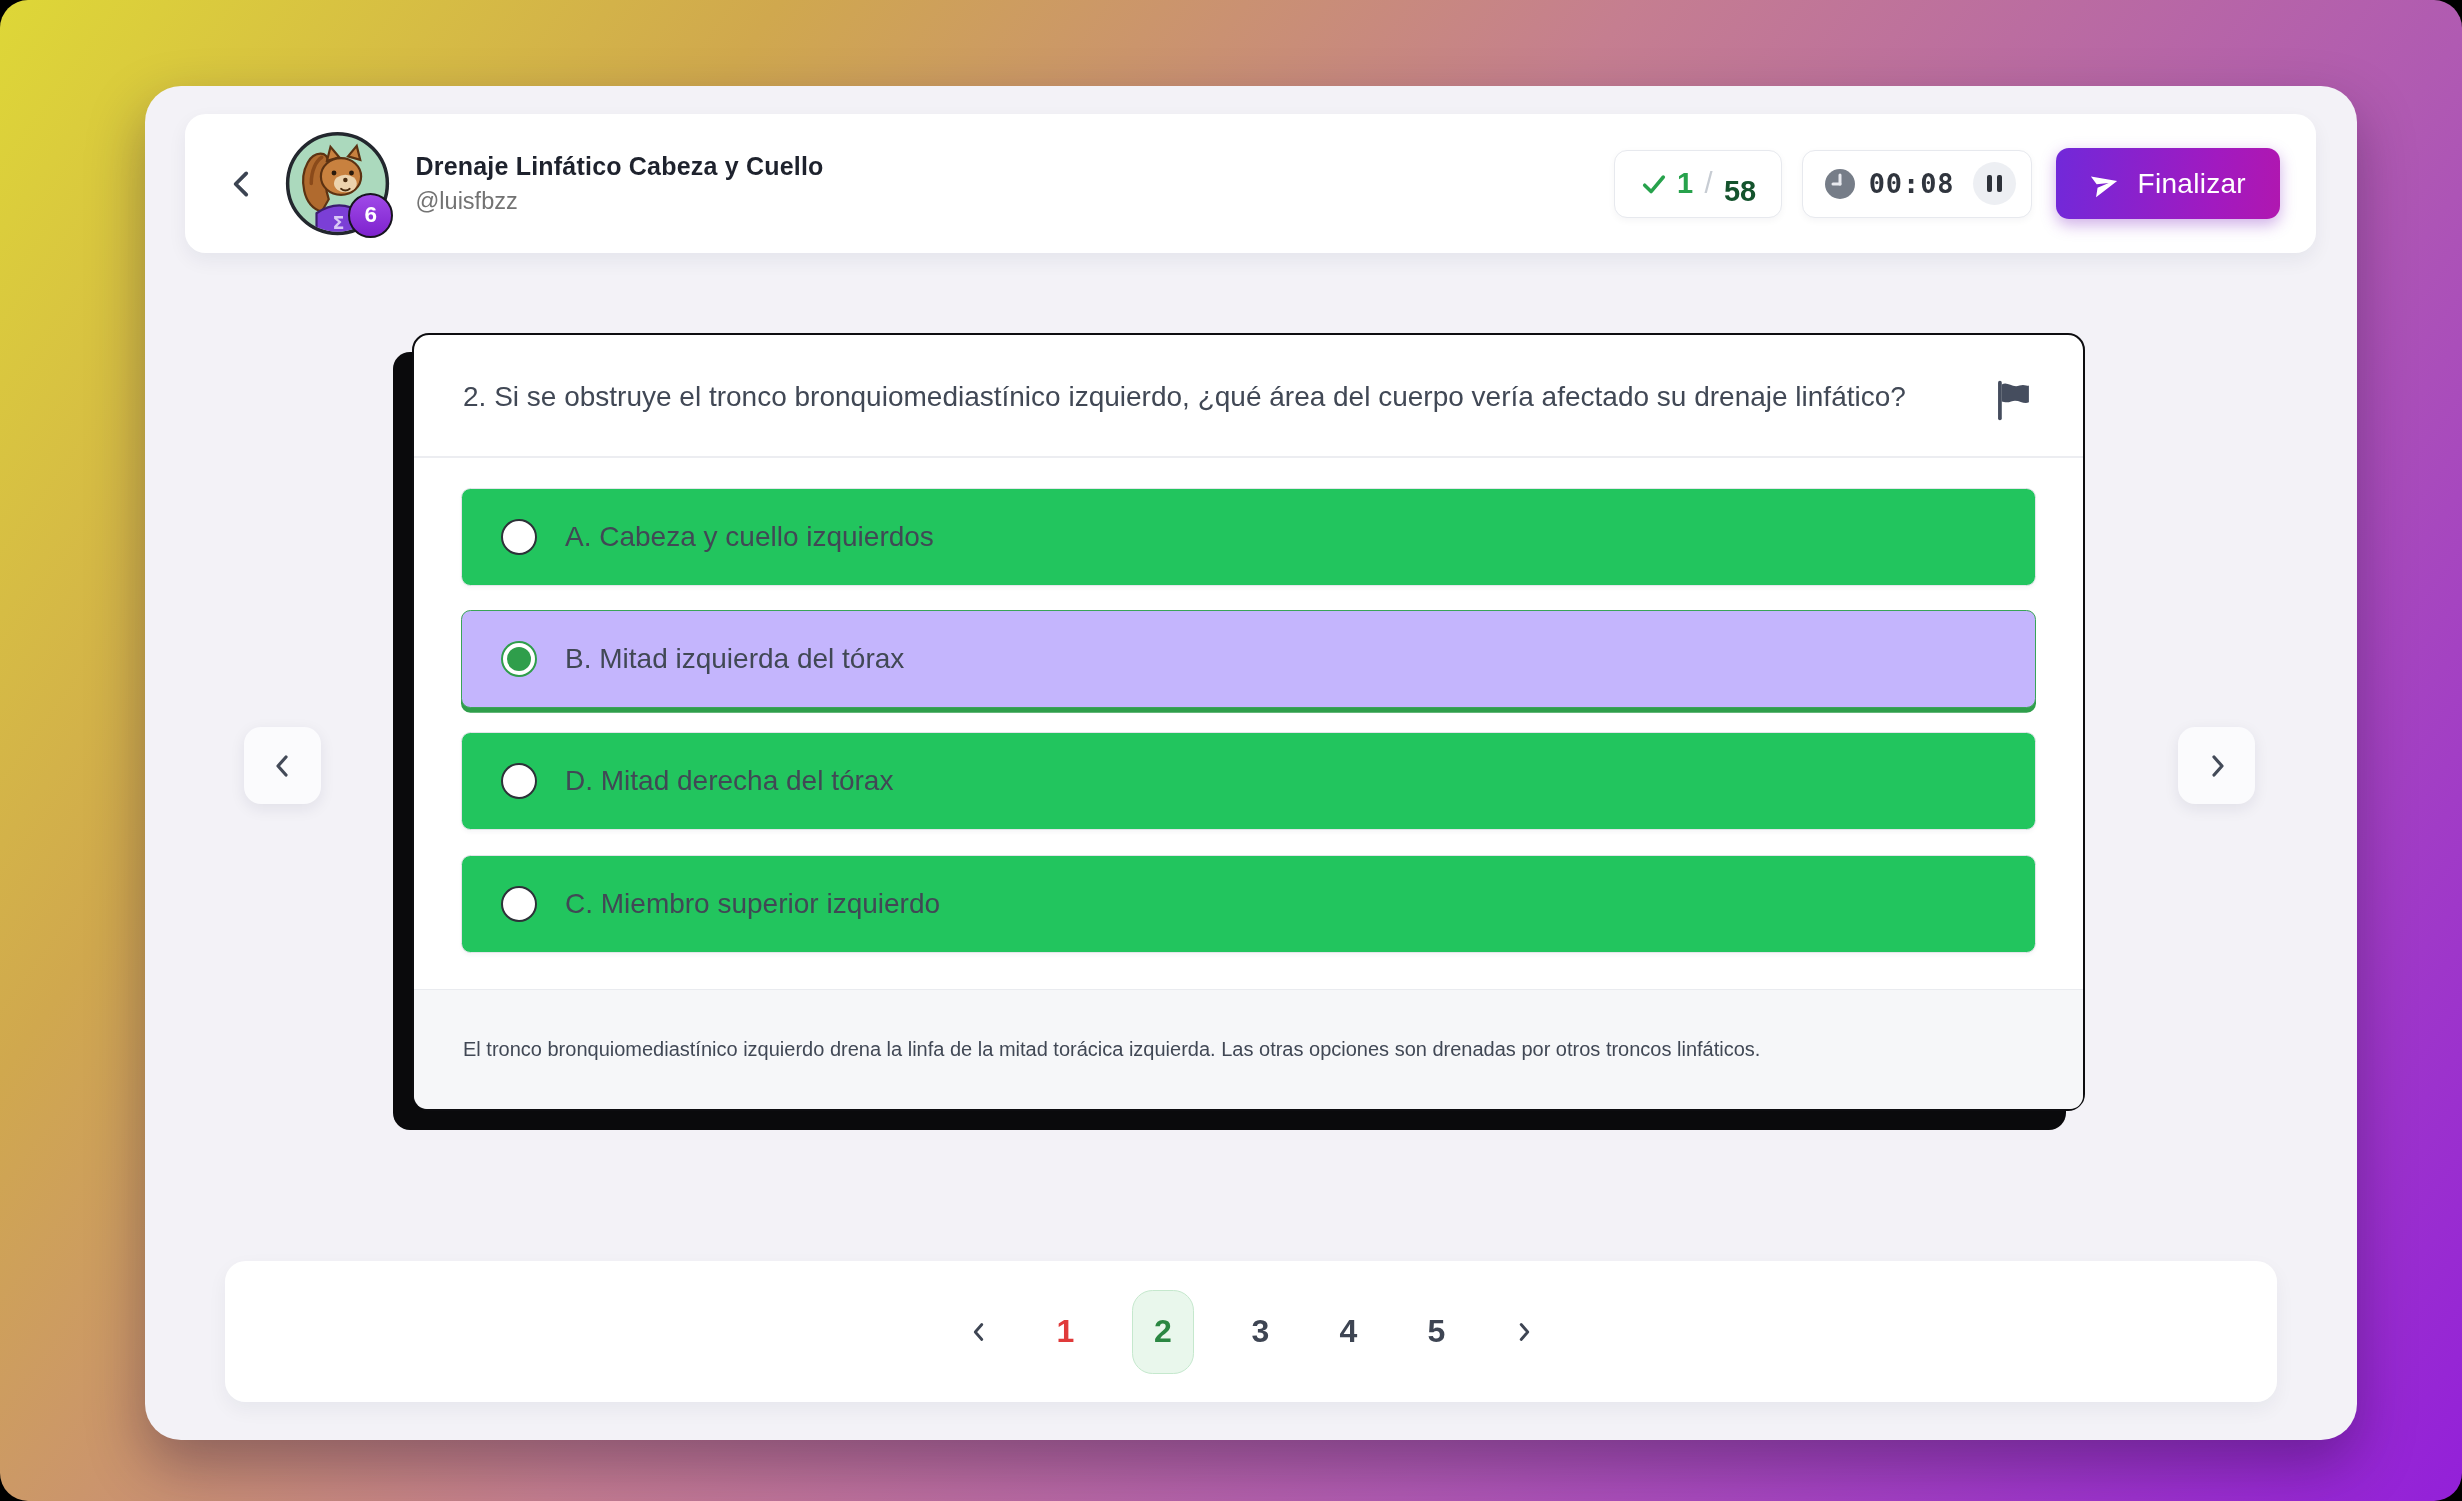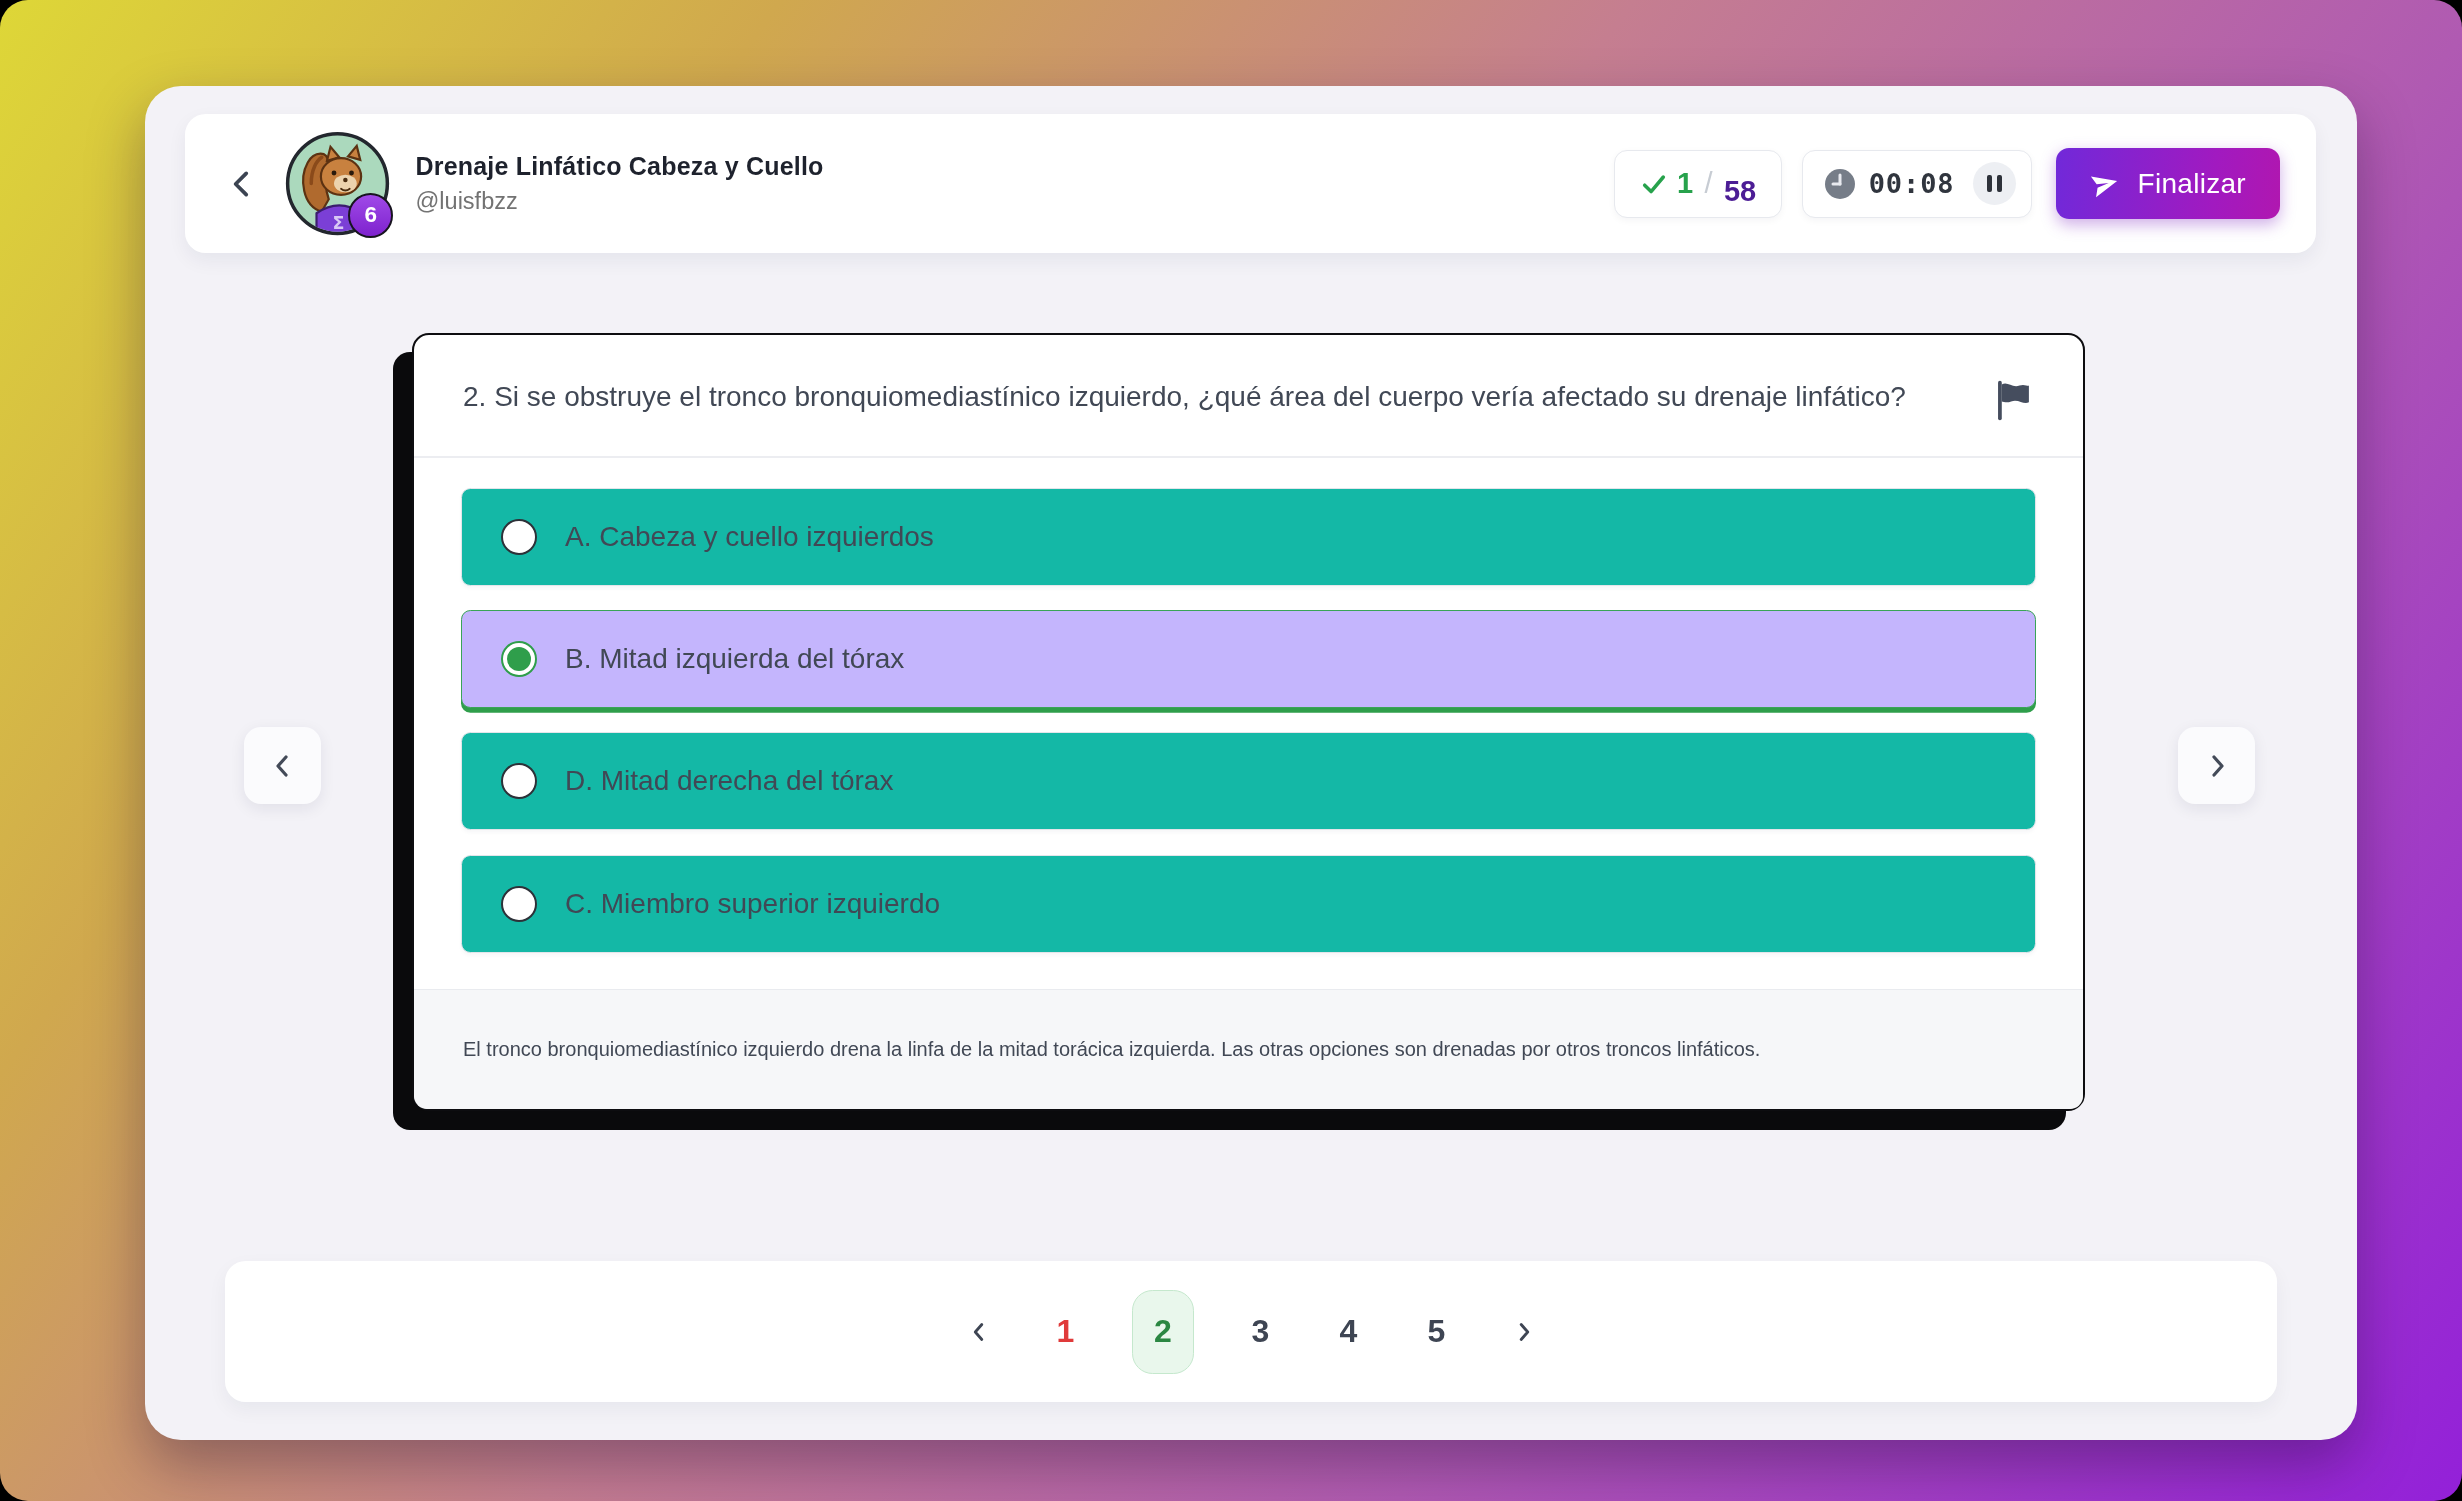--- a/index.html
+++ b/index.html
@@ -23,41 +23,41 @@
     font-size:22.5px;font-weight:bold;display:flex;align-items:center;justify-content:center;}
   .title-block{margin-left:26px;}
   .quiz-title{font-size:25px;font-weight:bold;color:#1e222d;letter-spacing:0.2px;}
   .quiz-author{font-size:23.5px;color:#737373;margin-top:7.5px;}
   .header-spacer{flex:1;}
   .pill{height:68px;background:#fff;border:1.9px solid #e7e9ee;border-radius:13px;display:flex;
     align-items:center;box-sizing:border-box;box-shadow:0 2.8px 7.5px rgba(25,30,60,.04);}
   .progress-pill{padding:0 24.4px;gap:9.4px;font-size:29px;font-weight:bold;}
   .progress-correct{color:#27a24c;}
   .progress-sep{color:#c7ccd3;font-weight:normal;padding:0 1.9px;}
-  .progress-total{color:#4c1d95;margin-top:16px;}
+  .progress-total{color:#14532d;margin-top:16px;}
   .timer-pill{margin-left:20.6px;padding:0 15px 0 20.6px;gap:13px;}
   .timer-value{font-family:"DejaVu Sans Mono","Liberation Mono",monospace;font-weight:bold;
     font-size:27px;color:#30353e;letter-spacing:0.9px;text-align:center;}
   .pause-btn{width:43px;height:43px;border-radius:50%;background:#edeff3;border:none;cursor:pointer;
     display:flex;align-items:center;justify-content:center;gap:5.6px;margin-left:5.6px;}
   .pause-btn span{display:block;width:4.7px;height:17px;background:#2e323a;border-radius:1.9px;}
   .finish-btn{margin-left:24.4px;height:71px;padding:0 34px;border:none;border-radius:13px;cursor:pointer;
     background:linear-gradient(95deg,#7129d9 0%,#a11ac0 70%,#b017b0 100%);
     display:flex;align-items:center;gap:17px;box-shadow:0 5.6px 15px rgba(120,30,190,.35);}
   .finish-label{color:#fff;font-size:28px;font-weight:normal;letter-spacing:0.3px;}
 
   
   .q-card{position:absolute;left:267px;top:247px;width:1673px;background:#fff;box-sizing:border-box;
     border:2.8px solid #0d0d10;border-radius:17px;box-shadow:-19px 19px 0 0 #0a0a0c;}
   .q-head{padding:38px 49px 32px;display:flex;gap:28px;}
   .q-text{flex:1;font-size:28px;line-height:47px;color:#414855;}
   .flag-btn{width:43px;height:47px;align-self:flex-start;margin-top:3.8px;}
   .q-divider{height:1.9px;background:#ecedf1;}
   .q-options{padding:30px 47px 36px;display:flex;flex-direction:column;gap:24.4px;}
-  .option{height:98px;border:1.9px solid #e3e5ea;border-radius:9.4px;background:#14b8a6;display:flex;
+  .option{height:98px;border:1.9px solid #e3e5ea;border-radius:9.4px;background:#22c55e;display:flex;
     align-items:center;gap:28px;padding:0 39px;cursor:pointer;box-sizing:border-box;
     box-shadow:0 2.8px 3.8px rgba(20,25,50,.03);}
   .radio{width:36px;height:36px;border-radius:50%;border:2.8px solid #2d3138;box-sizing:border-box;
     flex:0 0 auto;position:relative;background:#fff;}
   .option-label{font-size:28px;color:#414855;}
   .option.selected{background:#c4b5fd;border-color:#3aa457;box-shadow:0 4.7px 0 0 #2f9e4b;}
   .option.selected .radio{border-color:#2f9e4b;}
   .option.selected .radio::after{content:"";position:absolute;inset:3.8px;border-radius:50%;background:#2f9e4b;}
   .q-explain{background:#f6f7f9;border-top:1.9px solid #e9ebef;border-radius:0 0 13px 13px;
     padding:36px 49px;}

